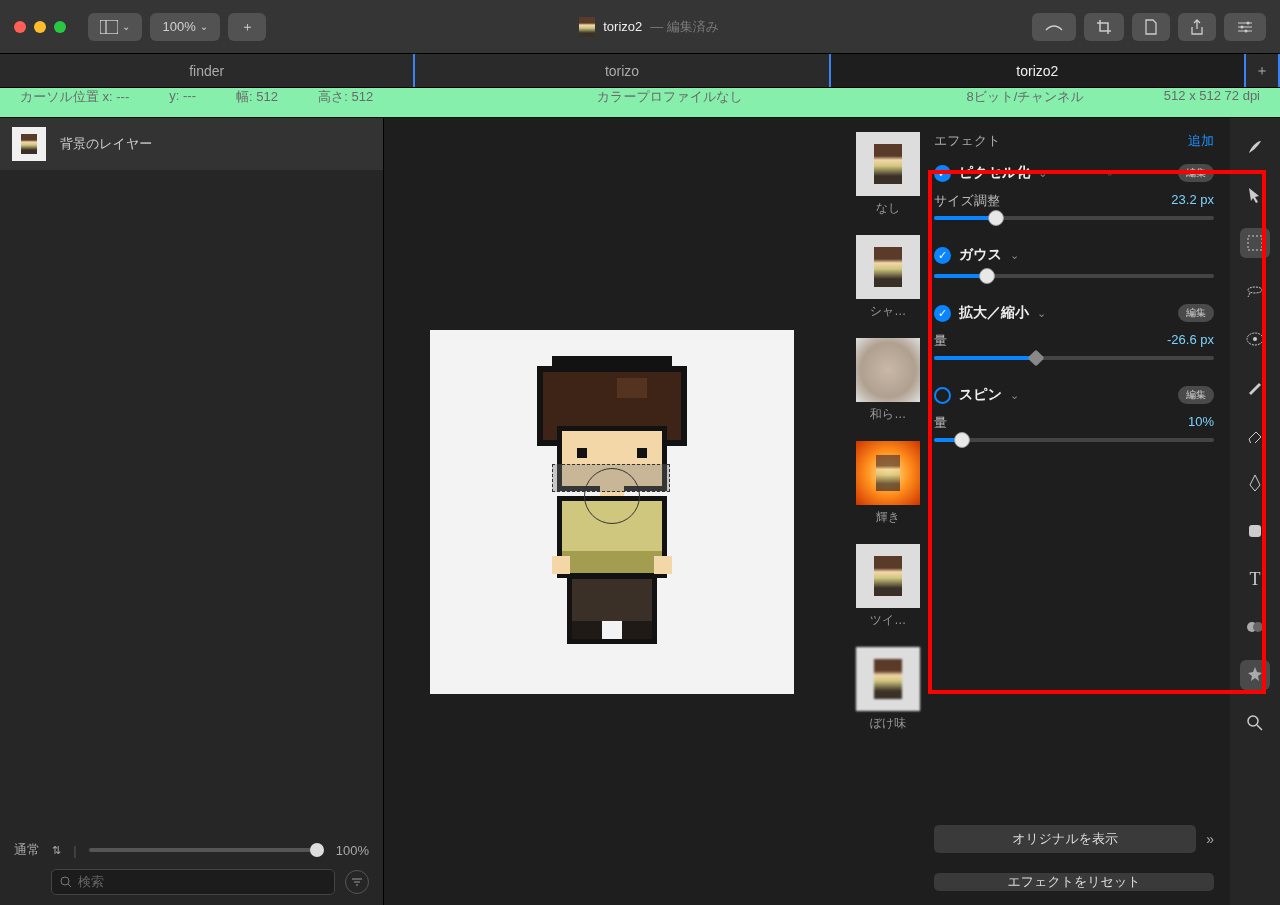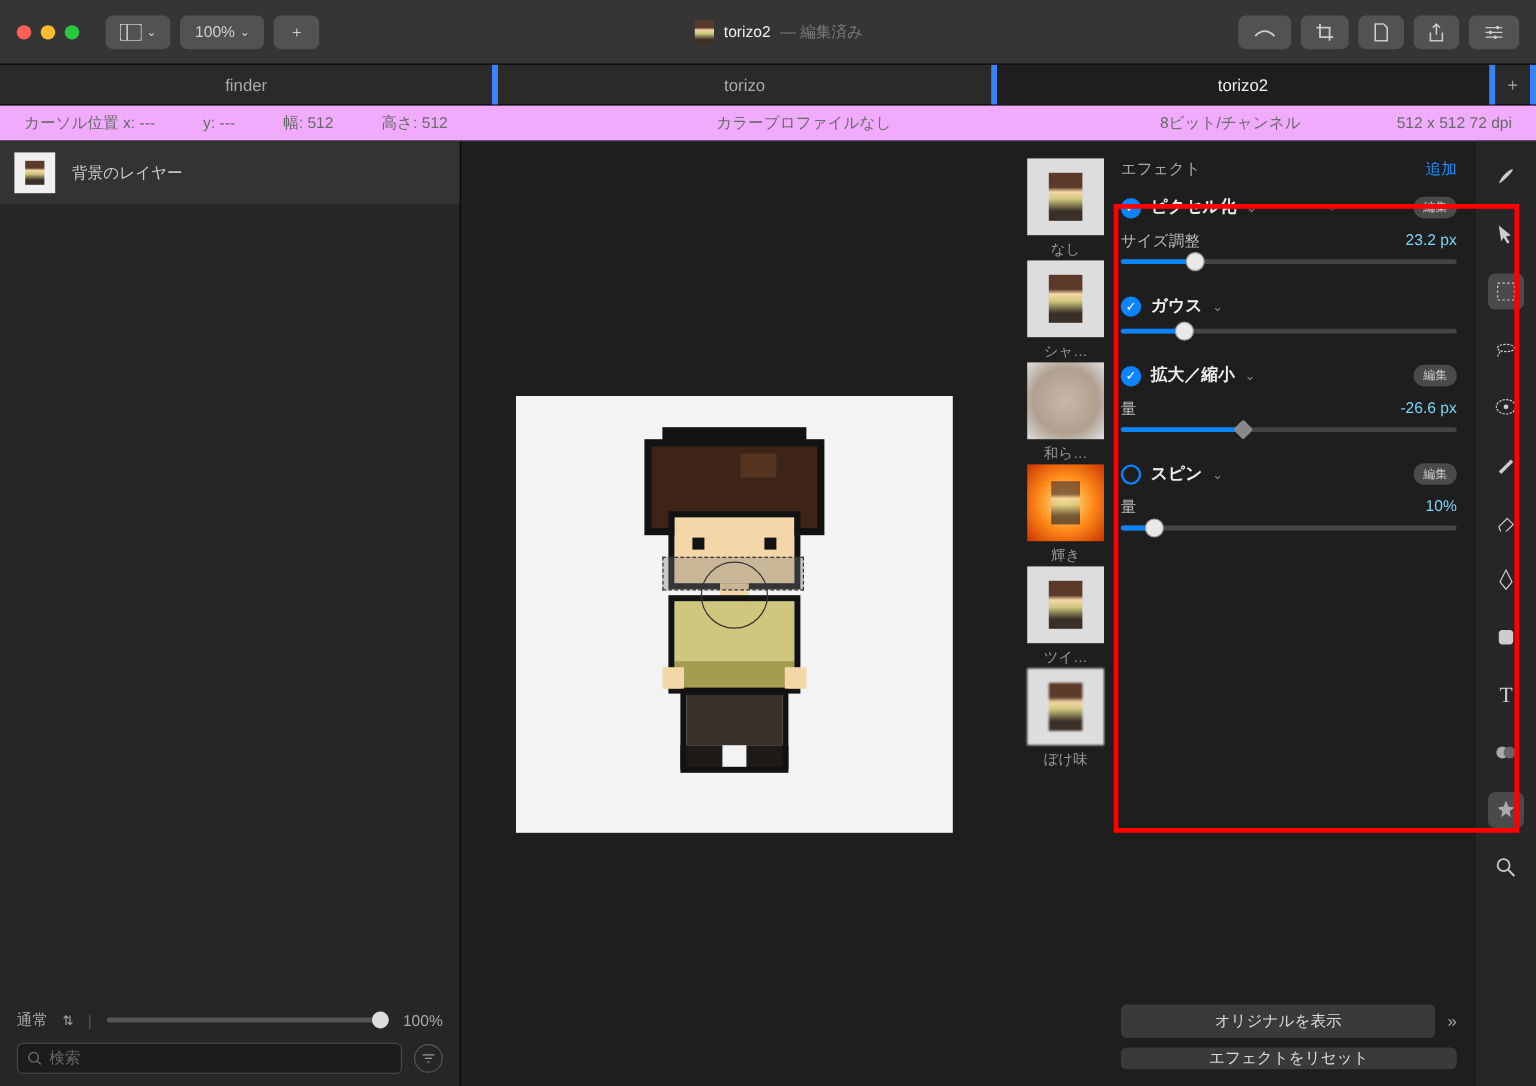--- a/index.html
+++ b/index.html
@@ -5,40 +5,40 @@
 * { margin:0; padding:0; box-sizing:border-box; font-family:-apple-system,"Hiragino Sans",sans-serif; }
 body { background:#1e1e1e; color:#ccc; width:1280px; height:905px; overflow:hidden; font-size:13px; }
 .titlebar { height:54px; background:#353535; display:flex; align-items:center; padding:0 14px; gap:8px; border-bottom:1px solid #000; }
 .traffic { display:flex; gap:8px; margin-right:14px; }
 .dot { width:12px; height:12px; border-radius:50%; }
 .red{background:#ff5f57}.yellow{background:#febc2e}.green{background:#28c840}
 .tb-btn { height:28px; padding:0 12px; background:#525252; border-radius:6px; display:flex; align-items:center; justify-content:center; color:#d0d0d0; cursor:pointer; font-size:13px; }
 .tb-title { flex:1; text-align:center; display:flex; align-items:center; justify-content:center; gap:8px; }
 .title-status{color:#7a7a7a}
 .tabs { height:34px; background:#2a2a2a; display:flex; border-bottom:1px solid #000; }
-.tab { flex:1; display:flex; align-items:center; justify-content:center; color:#aaa; border-right:5px solid #3b82f6; font-size:14px; }
+.tab { flex:1; display:flex; align-items:center; justify-content:center; color:#aaa; border-right:2px solid #3b82f6; font-size:14px; }
 .tab.active{background:#1e1e1e;color:#eee}
 .tab.add{flex:0 0 34px}
-.infobar { height:30px; background:#f0abfc; display:flex; align-items:center; color:#6a6a6a; font-size:13px; padding:0 20px; border-bottom:1px solid #111; }
+.infobar { height:30px; background:#86efac; display:flex; color:#6a6a6a; font-size:13px; padding:0 20px; border-bottom:1px solid #111; }
 .infobar span{margin-right:40px}
 .main { display:flex; height:calc(905px - 54px - 34px - 30px); }
 .left { width:384px; background:#262626; display:flex; flex-direction:column; border-right:1px solid #000; }
 .layer-row { display:flex; align-items:center; height:52px; padding:0 12px; gap:14px; background:#333; }
 .layer-thumb { width:34px; height:34px; background:#f0f0f0; display:flex; align-items:center; justify-content:center; }
 .left-bottom { margin-top:auto; padding:10px 14px; display:flex; flex-direction:column; gap:10px; }
 .blend-row { display:flex; align-items:center; gap:12px; color:#a8a8a8; }
 .oslider { flex:1; height:4px; background:#555; border-radius:2px; position:relative; }
 .oslider .knob { position:absolute; right:0; top:-5px; width:14px; height:14px; background:#ddd; border-radius:50%; }
 .search-row { display:flex; align-items:center; gap:10px; }
-.search { flex:1; height:26px; background:#1c1c1c; border:1px solid #444; border-radius:5px; display:flex; align-items:center; padding:0 8px; color:#666; gap:6px; }
+.search { flex:1; height:26px; background:#1c1c1c; border:1px solid #444; border-radius:5px; display:flex; align-items:center; padding:0 8px; color:#666; gap:6px;margin-left:37px; }
 .canvas { flex:1; background:#1e1e1e; display:flex; align-items:center; justify-content:center; position:relative; }
 .art { width:364px; height:364px; background:#f3f3f3; position:relative; }
 .right { width:440px; background:#1e1e1e; display:flex; }
 .panel { flex:1; padding:14px 16px; display:flex; gap:14px; position:relative; }
-.thumbs-col { width:64px; display:flex; flex-direction:column; }
+.thumbs-col { width:64px; display:flex; flex-direction:column; gap:18px; }
 .thumb-item { display:flex; flex-direction:column; align-items:center; gap:4px; }
 .thumb64 { width:64px; height:64px; background:#ddd; }
 .thumb-lbl { font-size:12px; color:#999; max-width:64px; white-space:nowrap; overflow:hidden; text-overflow:ellipsis; }
 .fx-col { flex:1; display:flex; flex-direction:column; position:relative; }
 .fx-header { display:flex; justify-content:space-between; align-items:center; margin-bottom:14px; }
 .fx-header .add{color:#1e90ff;cursor:pointer}
 .fx-group { margin-bottom:26px; }
 .fx-title { display:flex; align-items:center; gap:8px; margin-bottom:10px; }
 .check { width:17px; height:17px; border-radius:50%; background:#0a84ff; display:flex; align-items:center; justify-content:center; color:#fff; font-size:11px; }
 .check.off{background:transparent;border:2px solid #0a84ff}
@@ -330,21 +330,21 @@
                   <span class="slider-val">10%</span>
                 </div>
       <div class="slider">
         <div class="fill" style="width:10%"></div>
         <div class="knob " style="left:calc(10% - 8px)"></div>
       </div>
     </div>
             </div>
           </div>
         <div class="bottom-btns">
-          <div style="flex:1;display:flex;flex-direction:column;gap:8px">
+          <div style="flex:1;display:flex;flex-direction:column;gap:20px">
             <div style="display:flex;gap:10px;align-items:center">
               <div class="big-btn">オリジナルを表示</div>
               <span class="more-chev">»</span>
             </div>
             <div class="big-btn">エフェクトをリセット</div>
           </div>
         </div>
         <div class="red-box" style="left:-6px;top:38px;width:338px;height:524px"></div>
       </div>
     </div>

